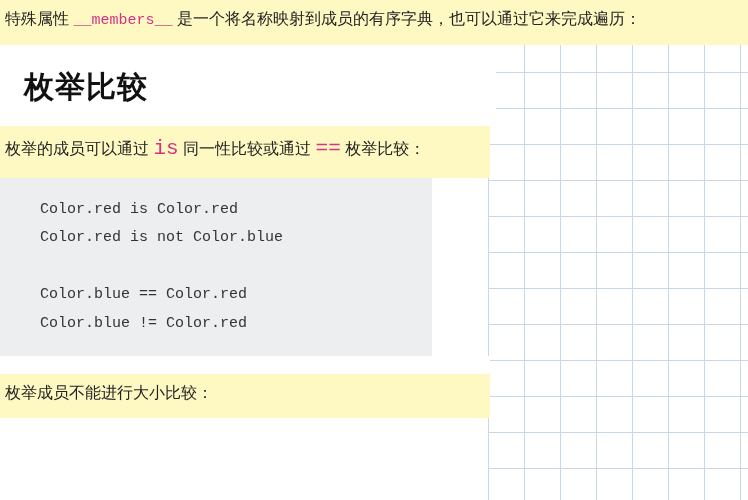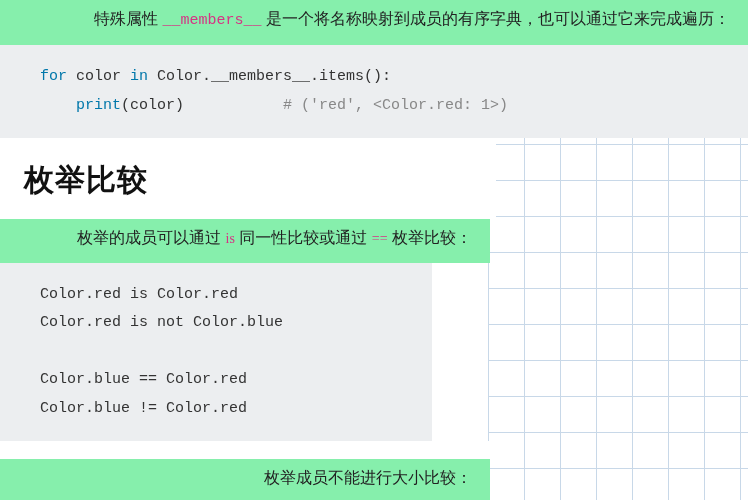--- a/index.html
+++ b/index.html
@@ -20,22 +20,21 @@
       linear-gradient(to bottom, #c8d8e8 1px, transparent 1px);
     background-size: 36px 36px;
     z-index: 0;
   }
   .content { position: relative; z-index: 1; }
   .para {
     font-size: 16px;
     color: #222;
     padding: 6px 18px 12px 5px;
     line-height: 1.6;
-    background: #86efac;
-    text-align: right;
+    background: #fef9c3;
   }
   .para-wide { width: 748px; }
   .para-narrow { width: 490px; }
   .code-attr { color: #d63384; font-family: "Consolas","Courier New",monospace; font-size: 15px; }
   pre.codeblock {
     background: #eceef0;
     padding: 18px 24px 18px 40px;
     font-family: "Consolas","Courier New",monospace;
     font-size: 15px;
     line-height: 1.9;
@@ -50,36 +49,34 @@
   h2.section {
     font-size: 30px;
     font-weight: 800;
     color: #111;
     padding: 22px 18px 18px 18px;
     background: #fff;
     width: 490px;
     letter-spacing: 1px;
     margin-left: 6px;
   }
-  .life { color: #d63384; font-family: Liberation Serif, serif; font-size: 14px; }
+  .life { color: #d63384; font-family: Liberation Mono, monospace; font-size: 21px; }
   .spacer { height: 18px; background: #fff; width: 490px; }
 </style>
 </head>
 <body>
 
 <div class="grid-bg"></div>
 
 <div class="content">
 
   <p class="para para-wide">
     <span>特殊属性 </span><span class="code-attr">__members__</span><span> 是一个将名称映射到成员的有序字典，也可以通过它来完成遍历：</span>
   </p>
 
-  <pre class="codeblock cb-wide"><span class="kw">for</span><span> color </span><span class="kw">in</span><span> Color.__members__.items():</span>
-<span>    </span><span class="kw">print</span><span>(color)           </span><span class="cmt"># ('red', &lt;Color.red: 1&gt;)</span></pre>
 
   <h2 class="section">枚举比较</h2>
 
   <p class="para para-narrow">
     <span>枚举的成员可以通过 </span><span class="life">is</span><span> 同一性比较或通过 </span><span class="life">==</span><span> 枚举比较：</span>
   </p>
 
   <pre class="codeblock cb-narrow"><span>Color.red is Color.red</span>
 <span>Color.red is not Color.blue</span>
 <span></span>

